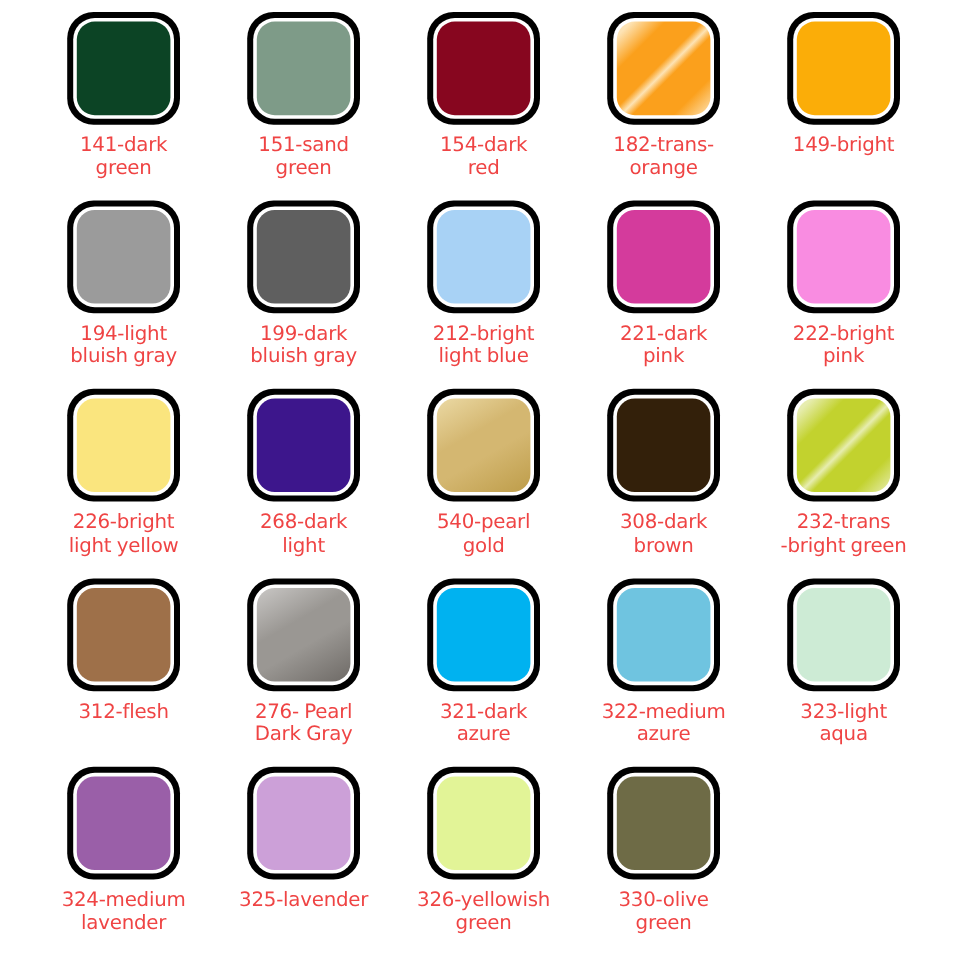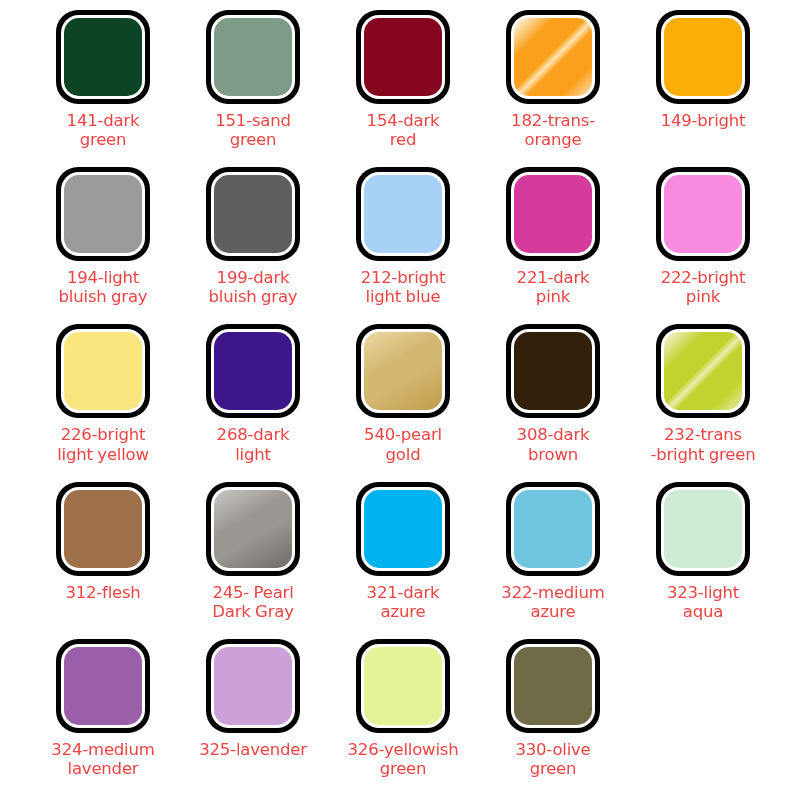--- a/index.html
+++ b/index.html
@@ -259,21 +259,21 @@
         <span class="cap-line">312-flesh</span>
       </div>
     </div>
     <div class="swatch-cell">
       <div class="chip-frame">
         <div class="chip-ring">
           <div class="chip-face" style="background: linear-gradient(150deg, rgb(201, 199, 197) 0%, rgb(154, 151, 147) 38%, rgb(154, 151, 147) 58%, rgb(110, 106, 102) 100%);"></div>
         </div>
       </div>
       <div class="chip-caption">
-        <span class="cap-line">245- Pearl</span>
+        <span class="cap-line">276- Pearl</span>
         <span class="cap-line">Dark Gray</span>
       </div>
     </div>
     <div class="swatch-cell">
       <div class="chip-frame">
         <div class="chip-ring">
           <div class="chip-face" style="background: rgb(0, 178, 240);"></div>
         </div>
       </div>
       <div class="chip-caption">

